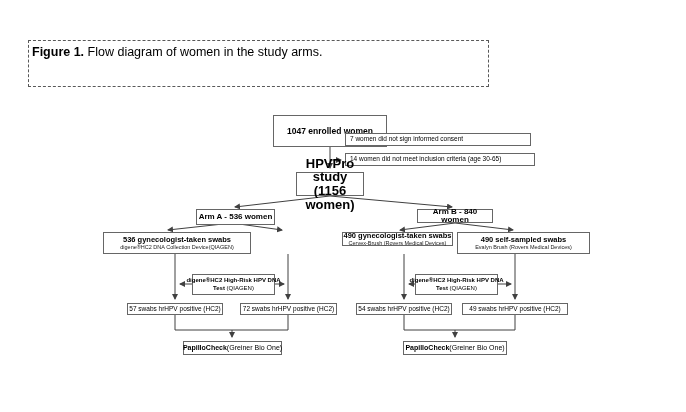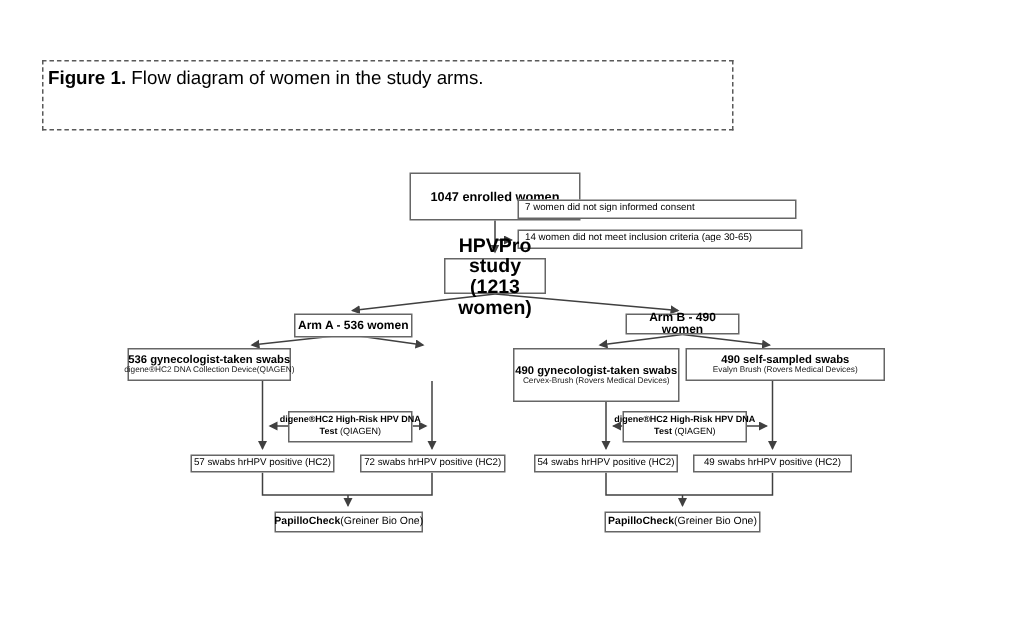--- a/index.html
+++ b/index.html
@@ -16,23 +16,23 @@
   .fb-title{font-weight:bold;font-size:7.5px;line-height:9px;white-space:nowrap;}
   .fb-sub{font-size:5.5px;line-height:7px;white-space:nowrap;color:#1a1a1a;}
   .f-enrolled{left:273px;top:103px;width:114px;height:32px;font-weight:bold;font-size:8.5px;}
   .f-excl1{left:345px;top:121px;width:186px;height:13px;font-size:6.5px;
            align-items:flex-start;padding-left:4px;text-align:left;}
   .f-excl2{left:345px;top:141px;width:190px;height:13px;font-size:6.5px;
            align-items:flex-start;padding-left:4px;text-align:left;}
   .f-study{left:296px;top:160px;width:68px;height:24px;font-weight:bold;font-size:13px;}
   .f-armA{left:196px;top:197px;width:79px;height:16px;font-weight:bold;font-size:8px;text-align:right;}
   .f-armB{left:417px;top:197px;width:76px;height:14px;font-weight:bold;font-size:8px;}
-  .f-swabA1{left:85px;top:220px;width:109px;height:22px;}
+  .f-swabA1{left:103px;top:220px;width:148px;height:22px;}
   .f-swabA2{left:230px;top:220px;width:110px;height:22px;}
-  .f-swabB1{left:342px;top:220px;width:111px;height:36px;}
+  .f-swabB1{left:342px;top:220px;width:111px;height:14px;}
   .f-swabB2{left:457px;top:220px;width:133px;height:22px;}
   .f-testA{left:192px;top:262px;width:83px;height:21px;font-size:6px;}
   .f-testB{left:415px;top:262px;width:83px;height:21px;font-size:6px;}
   .f-test-l1{font-weight:bold;font-size:6px;line-height:7.5px;white-space:nowrap;}
   .f-test-l2{font-size:6px;line-height:7.5px;white-space:nowrap;}
   .f-pos{font-size:6.5px;height:12px;}
   .f-posA1{left:127px;top:291px;width:96px;}
   .f-posA2{left:240px;top:291px;width:97px;}
   .f-posB1{left:356px;top:291px;width:96px;}
   .f-posB2{left:462px;top:291px;width:106px;}
@@ -86,28 +86,28 @@
 
   <div class="fbox f-excl1">
     <span>7 women did not sign informed consent</span>
   </div>
   <div class="fbox f-excl2">
     <span>14 women did not meet inclusion criteria (age 30-65)</span>
   </div>
 
   <div class="fbox f-study">
     <span>HPVPro study</span>
-    <span>(1213 women)</span>
+    <span>(1156 women)</span>
   </div>
 
   <div class="fbox f-armA">
     <span>Arm A - 536 women</span>
   </div>
   <div class="fbox f-armB">
-    <span>Arm B - 490 women</span>
+    <span>Arm B - 840 women</span>
   </div>
 
   <div class="fbox f-swabA1">
     <div class="fb-title">536 gynecologist-taken swabs</div>
     <div class="fb-sub">digene®HC2 DNA Collection Device(QIAGEN)</div>
   </div>
   <div class="fbox f-swabB1">
     <div class="fb-title">490 gynecologist-taken swabs</div>
     <div class="fb-sub">Cervex-Brush (Rovers Medical Devices)</div>
   </div>

